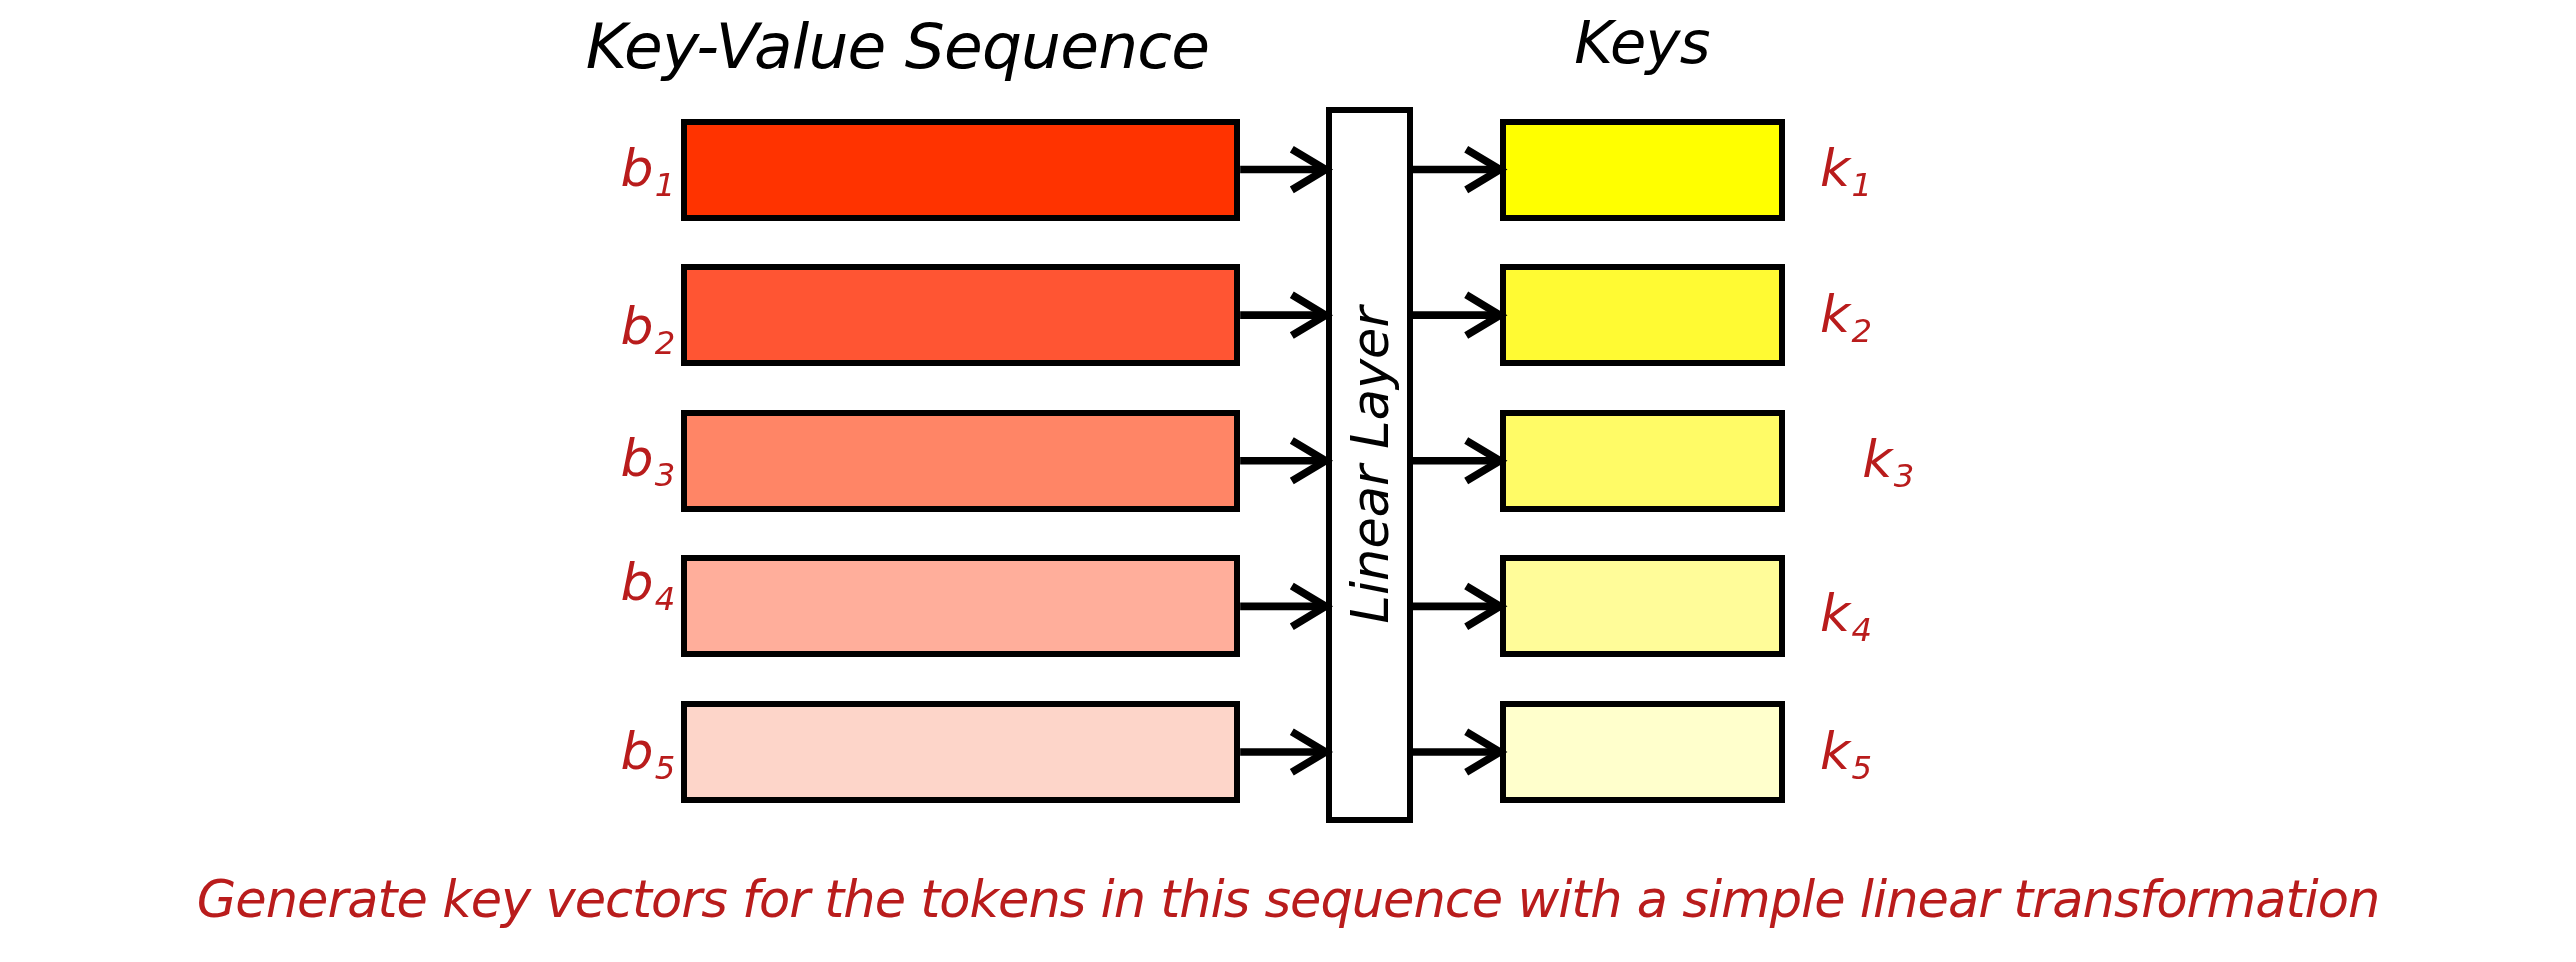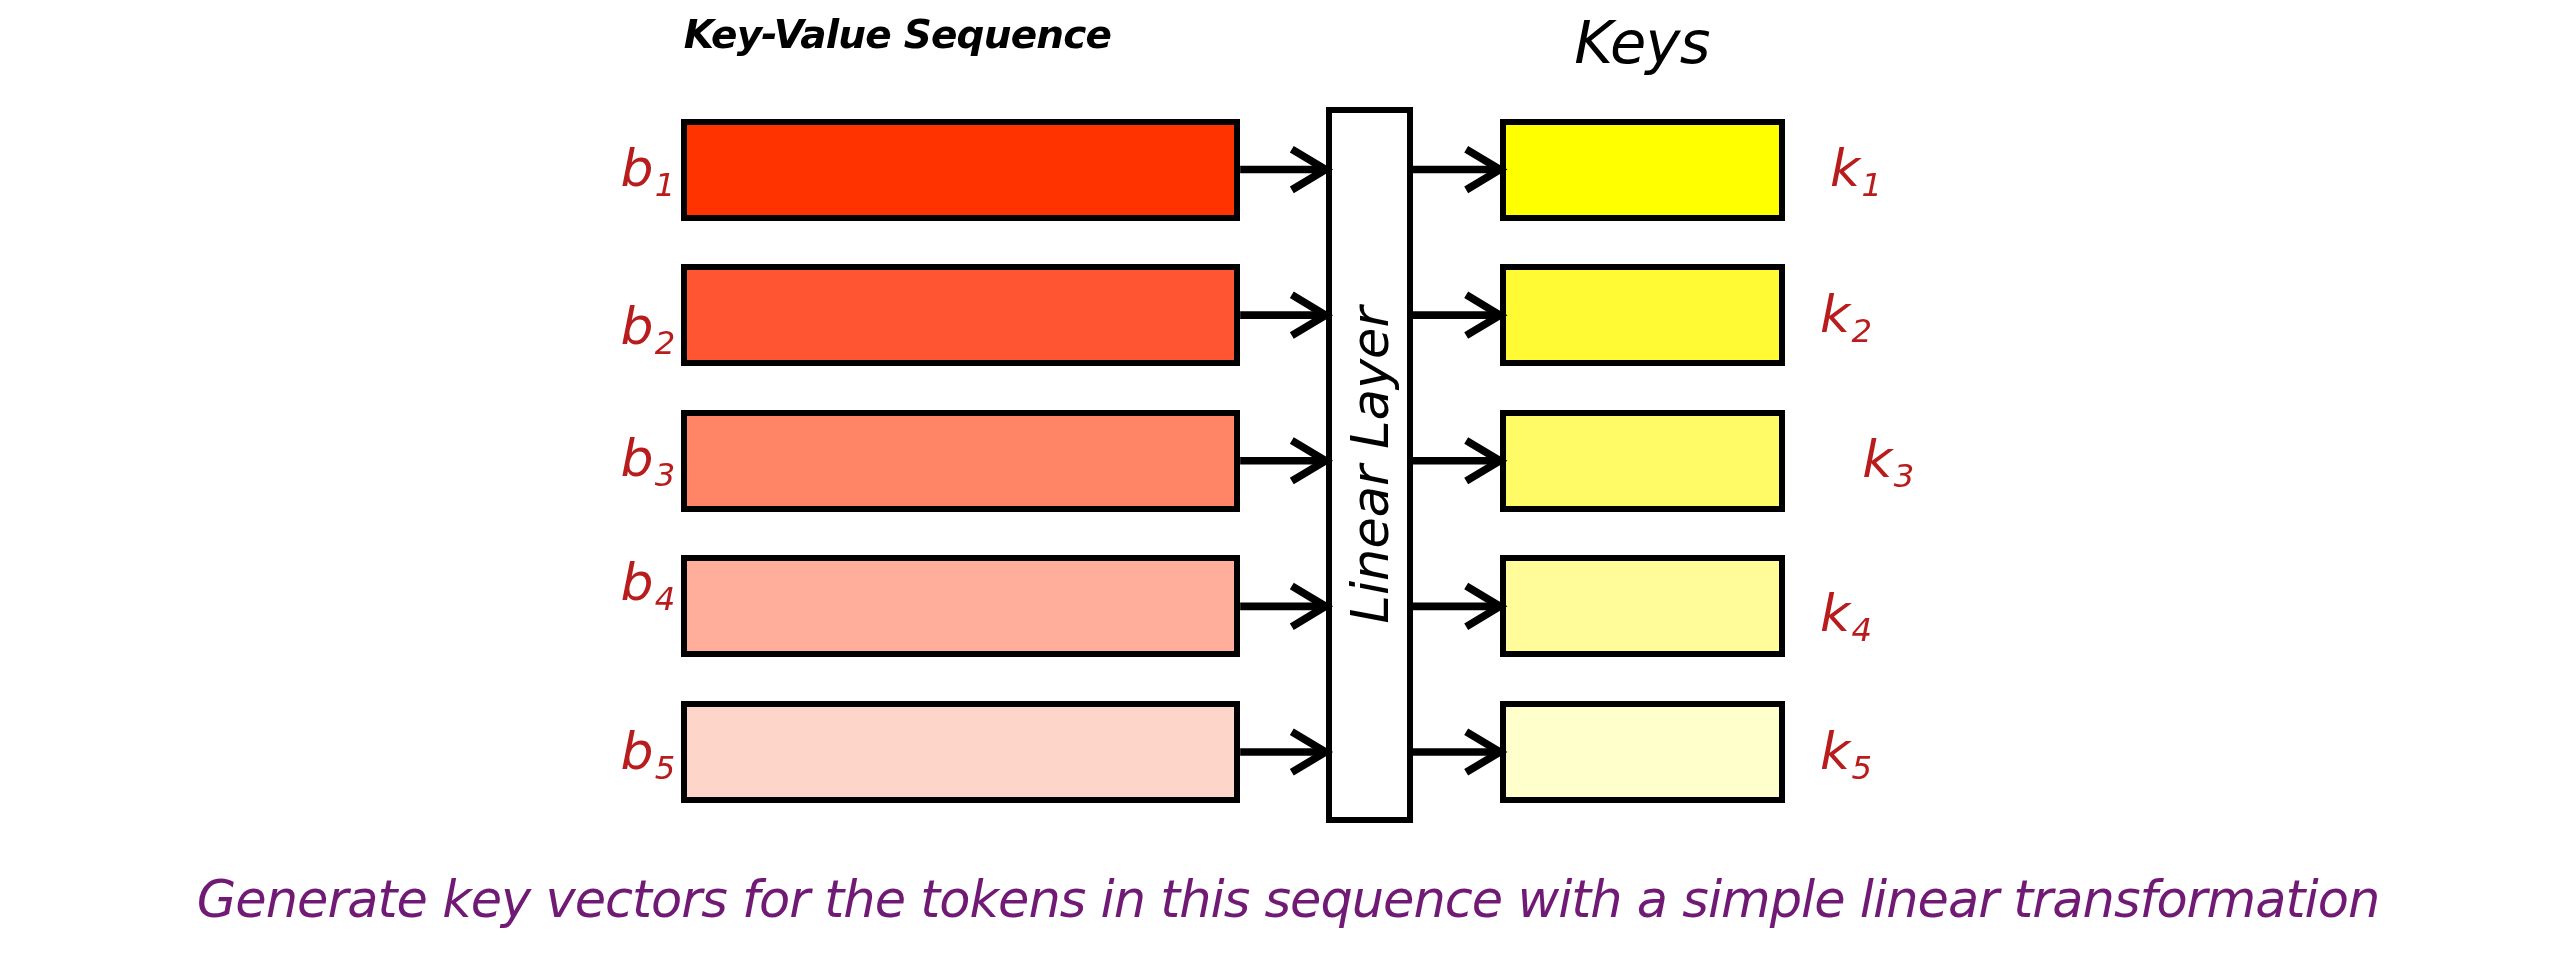--- a/index.html
+++ b/index.html
@@ -30,23 +30,22 @@
     font-weight: 400;
     color: #000000;
     white-space: nowrap;
     text-align: center;
     line-height: 1;
   }
   #kv-title {
     left: 474px;
     top: 15.2px;
     width: 847px;
-    font-size: 39px;
+    font-size: 63px;
     letter-spacing: -0.8px;
-    font-weight: bold;
   }
   #keys-title {
     left: 1388px;
     top: 13px;
     width: 508px;
     font-size: 59px;
     letter-spacing: -0.8px;
   }
 
   
@@ -115,21 +114,21 @@
   
   #caption {
     position: absolute;
     left: 0;
     top: 874px;
     width: 2576px;
     text-align: center;
     font-family: "DejaVu Sans", sans-serif;
     font-style: italic;
     font-size: 51px;
-    color: #701a75;
+    color: #b91c1c;
     line-height: 1;
     letter-spacing: -1px;
     white-space: nowrap;
   }
 </style>
 </head>
 <body>
 
 <div class="stage">
 
@@ -162,21 +161,21 @@
   <div id="linear-layer">
     <div id="linear-layer-label">Linear Layer</div>
   </div>
 
   <div class="bar bar-key" style="top:119px;height:102px;background:#FFFF00;"></div>
   <div class="bar bar-key" style="top:264px;height:102px;background:#FFFA33;"></div>
   <div class="bar bar-key" style="top:410px;height:102px;background:#FFFB66;"></div>
   <div class="bar bar-key" style="top:555px;height:102px;background:#FFFC99;"></div>
   <div class="bar bar-key" style="top:701px;height:102px;background:#FFFFCC;"></div>
 
-  <div class="row-label k-label" style="top:142px;margin-left:10px;">
+  <div class="row-label k-label" style="top:142px;">
     <span>k</span><sub>1</sub>
   </div>
   <div class="row-label k-label" style="top:288px;">
     <span>k</span><sub>2</sub>
   </div>
   <div class="row-label k-label" style="top:433px;text-align:right;">
     <span>k</span><sub>3</sub>
   </div>
   <div class="row-label k-label" style="top:579px;margin-top:8px;">
     <span>k</span><sub>4</sub>

